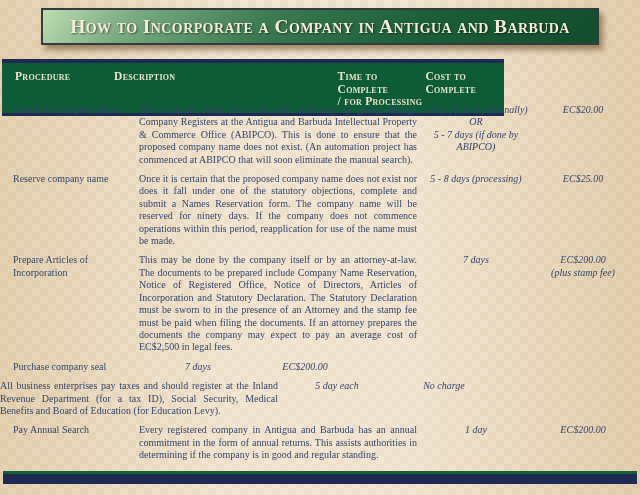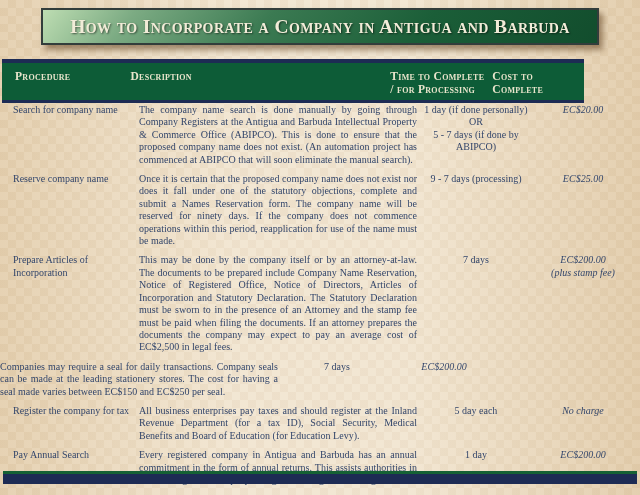--- a/index.html
+++ b/index.html
@@ -36,21 +36,21 @@
     letter-spacing: 0.4px;
     color: #f2ecd8;
     text-shadow: 1px 1px 2px rgba(0,0,0,0.55);
     white-space: nowrap;
   }
 
   
   .thead {
     position: absolute;
     left: 2px; top: 59px;
-    width: 582px;
+    width: 502px;
     background: #0d5c37;
     border-top: 4px solid #1d2b54;
     border-bottom: 3px solid #1d2b54;
     display: flex;
     align-items: flex-start;
     padding: 7px 0 5px 0;
   }
   .th {
     font-variant: small-caps;
     font-weight: bold;
@@ -79,21 +79,21 @@
   .trow {
     display: flex;
     align-items: flex-start;
     margin-bottom: 7px;
     color: #33466b;
     font-size: 10px;
     line-height: 12.4px;
   }
   .cell-proc { }
   .cell-desc { text-align: justify; }
-  .cell-time { text-align: center; white-space: pre-line; }
+  .cell-time { text-align: center; white-space: pre-line; font-style: italic; }
   .cell-cost { text-align: center; white-space: pre-line; font-style: italic; }
 
   
   .bottom-bar {
     position: absolute;
     left: 3px; top: 471px;
     width: 634px;
     height: 13px;
     background: #1d2b54;
     border-top: 3px solid #156134;
@@ -123,40 +123,39 @@
       <div class="cell-desc c2">The company name search is done manually by going through Company Registers at the Antigua and Barbuda Intellectual Property &amp; Commerce Office (ABIPCO). This is done to ensure that the proposed company name does not exist. (An automation project has commenced at ABIPCO that will soon eliminate the manual search).</div>
       <div class="cell-time c3">1 day (if done personally)
 OR
 5 - 7 days (if done by ABIPCO)</div>
       <div class="cell-cost c4">EC$20.00</div>
     </div>
 
     <div class="trow">
       <div class="cell-proc c1">Reserve company name</div>
       <div class="cell-desc c2">Once it is certain that the proposed company name does not exist nor does it fall under one of the statutory objections, complete and submit a Names Reservation form. The company name will be reserved for ninety days. If the company does not commence operations within this period, reapplication for use of the name must be made.</div>
-      <div class="cell-time c3">9 - 7 days (processing)</div>
+      <div class="cell-time c3">5 - 8 days (processing)</div>
       <div class="cell-cost c4">EC$25.00</div>
     </div>
 
     <div class="trow">
       <div class="cell-proc c1">Prepare Articles of Incorporation</div>
       <div class="cell-desc c2">This may be done by the company itself or by an attorney-at-law. The documents to be prepared include Company Name Reservation, Notice of Registered Office, Notice of Directors, Articles of Incorporation and Statutory Declaration. The Statutory Declaration must be sworn to in the presence of an Attorney and the stamp fee must be paid when filing the documents. If an attorney prepares the documents the company may expect to pay an average cost of EC$2,500 in legal fees.</div>
       <div class="cell-time c3">7 days</div>
       <div class="cell-cost c4">EC$200.00
 (plus stamp fee)</div>
     </div>
 
     <div class="trow">
-      <div class="cell-desc c2">Companies may require a seal for daily transactions. Company seals can be made at the leading stationery stores. The cost for having a seal made varies between EC$150 and EC$250 per seal.</div>
+      <div class="cell-proc c1">Purchase company seal</div>
       <div class="cell-time c3">7 days</div>
       <div class="cell-cost c4">EC$200.00</div>
     </div>
 
     <div class="trow">
-      <div class="cell-proc c1">Register the company for tax</div>
       <div class="cell-desc c2">All business enterprises pay taxes and should register at the Inland Revenue Department (for a tax ID), Social Security, Medical Benefits and Board of Education (for Education Levy).</div>
       <div class="cell-time c3">5 day each</div>
       <div class="cell-cost c4">No charge</div>
     </div>
 
     <div class="trow">
       <div class="cell-proc c1">Pay Annual Search</div>
       <div class="cell-desc c2">Every registered company in Antigua and Barbuda has an annual commitment in the form of annual returns. This assists authorities in determining if the company is in good and regular standing.</div>
       <div class="cell-time c3">1 day</div>
       <div class="cell-cost c4">EC$200.00</div>

